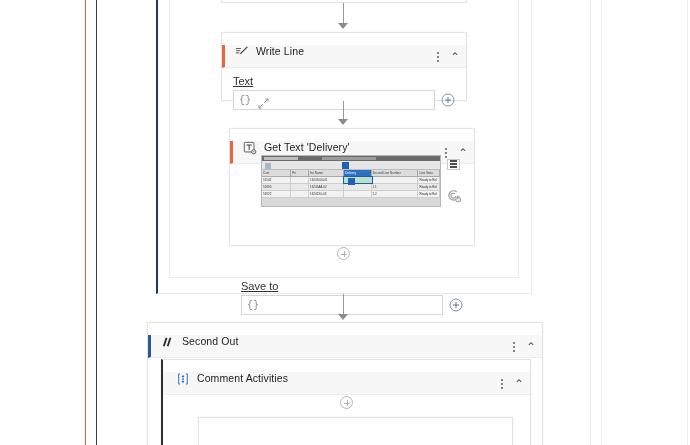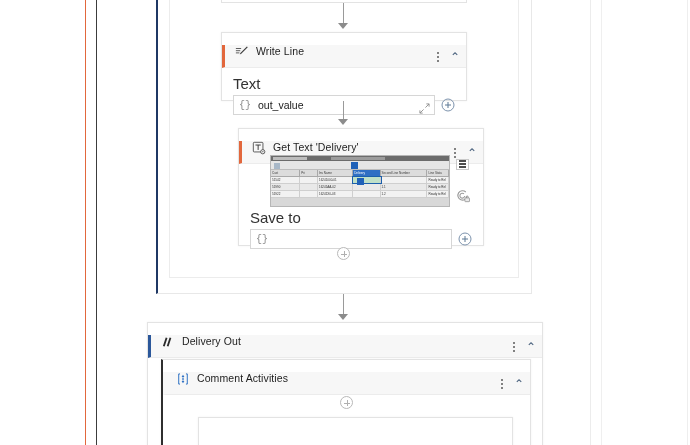--- a/index.html
+++ b/index.html
@@ -55,21 +55,21 @@
   .kebab i { position: absolute; left: 4px; width: 2px; height: 2px;
              background: #5a5a5a; border-radius: 50%; }
   .kebab i:nth-child(1){ top: 2px; }
   .kebab i:nth-child(2){ top: 6px; }
   .kebab i:nth-child(3){ top: 10px; }
 
   .chev { font-size: 12px; color: #4b637f; line-height: 1; }
 
   .card-body { padding: 7px 11px 10px 11px; }
 
-  .field-label { font-size: 15px; color: #323232; margin-bottom: 3px; }
+  .field-label { font-size: 11px; color: #323232; margin-bottom: 3px; text-decoration: underline; }
 
   .field-row { display: flex; align-items: center; gap: 6px; }
   .field-box {
     flex: 1 1 auto;
     height: 20px;
     background: #fff;
     border: 1px solid #d6d6d6;
     display: flex; align-items: center;
     padding: 0 4px 0 5px;
     position: relative;
@@ -173,21 +173,20 @@
             <i></i>
           </span>
         <span class="chev">⌃</span>
       </span>
     </div>
     <div class="card-body">
       <div class="field-label">Text</div>
       <div class="field-row">
         <div class="field-box">
           <span class="braces">{}</span>
-          <span class="field-val">out_value</span>
           <span class="expand-ic">
             <svg width="11" height="11" viewBox="0 0 12 12">
               <path d="M11 1 L7 5 M11 1 L11 4 M11 1 L8 1" stroke="#6a6a6a" stroke-width="1" fill="none"></path>
               <path d="M1 11 L5 7 M1 11 L1 8 M1 11 L4 11" stroke="#6a6a6a" stroke-width="1" fill="none"></path>
             </svg>
           </span>
         </div>
         <span class="plus-btn">
           <svg width="14" height="14" viewBox="0 0 14 14">
             <circle cx="7" cy="7" r="6" fill="none" stroke="#7d93ad" stroke-width="1"></circle>
@@ -195,21 +194,21 @@
             <path d="M4 7h6M7 4v6" stroke="#5d7894" stroke-width="1"></path>
           </svg>
         </span>
       </div>
     </div>
   </div>
 
   <div class="conn" style="left:343px; top:101px; height:22px;"></div>
   <div class="arrowhead" style="left:338px; top:119px;"></div>
 
-  <div class="card" style="left:238px; top:128px; width:246px; height:118px;">
+  <div class="card" style="left:229px; top:128px; width:246px; height:118px;">
     <div class="card-head accent-orange">
       <span class="head-icon">
         <svg width="14" height="14" viewBox="0 0 16 16">
           <rect x="1.5" y="1.5" width="11" height="11" rx="1" fill="none" stroke="#4a4a4a" stroke-width="1"></rect>
           <path d="M4 4.6h6M7 4.6v5.6" stroke="#3a3a3a" stroke-width="1.1" fill="none"></path>
           <circle cx="12.3" cy="12.3" r="2.4" fill="#fff" stroke="#4a4a4a" stroke-width="1"></circle>
           <path d="M11.3 12.3h2" stroke="#4a4a4a" stroke-width=".9"></path>
         </svg>
       </span>
       <span class="card-title">Get Text 'Delivery'</span>
@@ -279,21 +278,21 @@
     <div class="side-ic" style="left:214px; top:58px;">
       <svg width="15" height="15" viewBox="0 0 16 16">
         <path d="M11.5 3.2A5 5 0 1 0 13 7.6" fill="none" stroke="#9a9a9a" stroke-width="1.2"></path>
         <path d="M9.6 5.2A2.6 2.6 0 1 0 10.4 7.5" fill="none" stroke="#9a9a9a" stroke-width="1.1"></path>
         <rect x="10.5" y="9.5" width="5" height="4" rx=".6" fill="#e9e9e9" stroke="#8e8e8e" stroke-width=".8"></rect>
         <path d="M11.8 9.5V8.6a1.2 1.2 0 0 1 2.4 0v.9" fill="none" stroke="#8e8e8e" stroke-width=".8"></path>
       </svg>
     </div>
 
     <div style="padding:0 11px;">
-      <div class="field-label" style="margin-top:45px;">Save to</div>
+      <div class="field-label" style="margin-top:116px;">Save to</div>
       <div class="field-row">
         <div class="field-box">
           <span class="braces">{}</span>
         </div>
         <span class="plus-btn">
           <svg width="14" height="14" viewBox="0 0 14 14">
             <circle cx="7" cy="7" r="6" fill="none" stroke="#7d93ad" stroke-width="1"></circle>
             <path d="M4 7h6M7 4v6" stroke="#5d7894" stroke-width="1"></path>
           </svg>
         </span>
@@ -306,21 +305,21 @@
   <div class="conn" style="left:343px; top:294px; height:24px;"></div>
   <div class="arrowhead" style="left:338px; top:314px;"></div>
 
   <div class="card" style="left:147px; top:322px; width:396px; height:130px;">
     <div class="card-head accent-blue">
       <span class="head-icon">
         <svg width="14" height="14" viewBox="0 0 16 16">
           <path d="M6.4 3.2 3.2 12.8M10.8 3.2 7.6 12.8" stroke="#2b2b2b" stroke-width="2.1"></path>
         </svg>
       </span>
-      <span class="card-title">Delivery Out</span>
+      <span class="card-title">Second Out</span>
       <span class="head-tools">
         <span class="kebab">
             <i></i>
             <i></i>
             <i></i>
           </span>
         <span class="chev">⌃</span>
       </span>
     </div>
 

